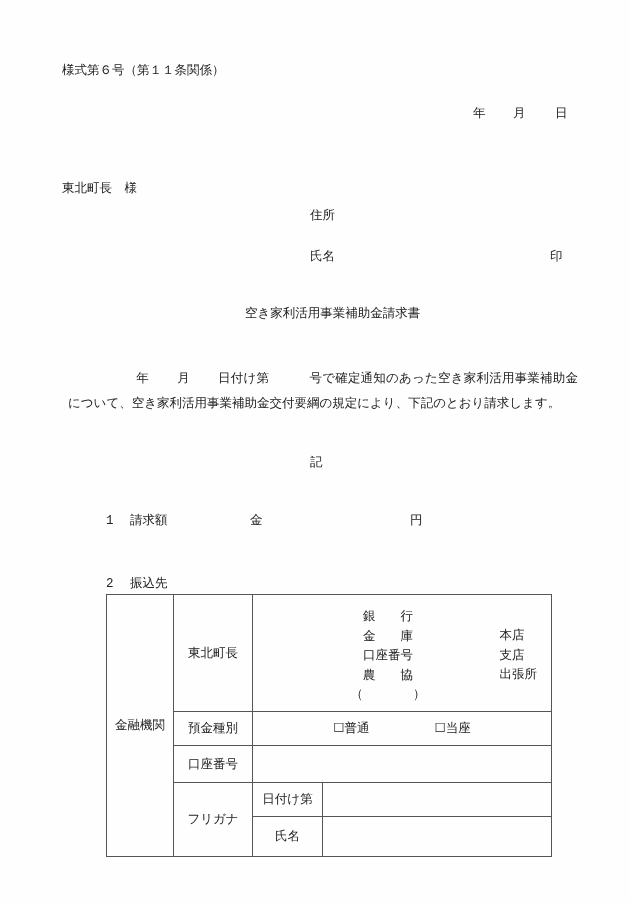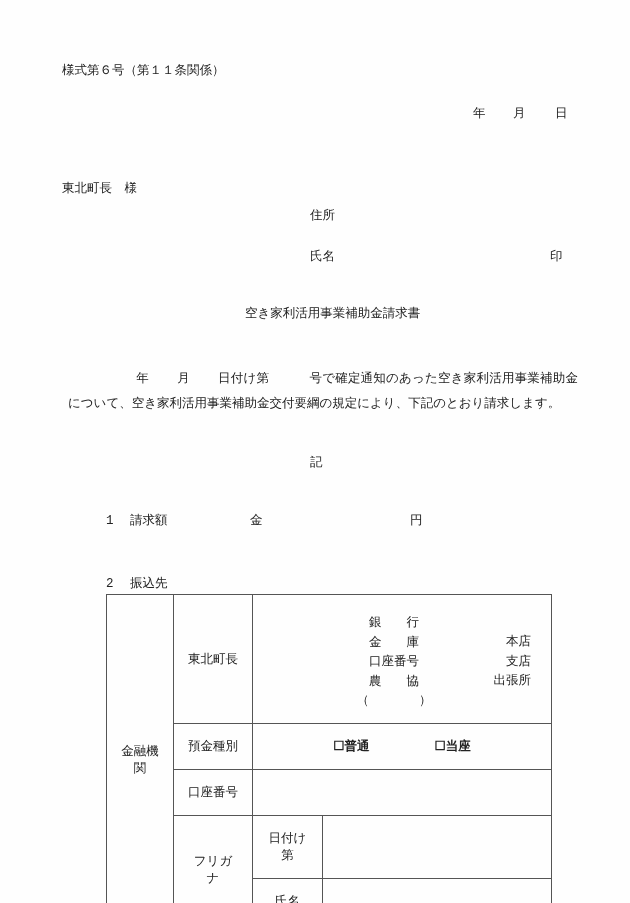--- a/index.html
+++ b/index.html
@@ -11,27 +11,27 @@
   .abs { position: absolute; white-space: nowrap; line-height: 16px; font-family: Liberation Mono, monospace; }
   .para {
     position: absolute; left: 62px; top: 366px; width: 510px;
     line-height: 24.5px; white-space: normal; text-align: justify; margin-left: 6px;
   }
   table.bank {
     position: absolute; left: 106px; top: 594px;
     border-collapse: collapse; width: 446px;
   }
   table.bank td {
-    border: 1px solid #555; padding: 14px; text-align: center; vertical-align: middle;
+    border: 1px solid #555; padding: 8px; text-align: center; vertical-align: middle;
     font-size: 12.5px;
   }
   .instblock { position: relative; height: 100px; }
   .instcol { position: absolute; left: 88px; top: 3px; width: 78px; text-align: center; line-height: 19.5px; }
-  .branchcol { position: absolute; right: 6px; top: 22px; text-align: right; line-height: 19.5px; }
-  .checks { display: flex; justify-content: center; gap: 65px; font-weight: bold; }
+  .branchcol { position: absolute; right: 6px; top: 22px; text-align: left; line-height: 19.5px; }
+  .checks { display: flex; justify-content: center; gap: 65px; }
 </style>
 </head>
 <body>
 
 <div class="abs" style="left:62px;top:63px;">様式第６号（第１１条関係）</div>
 
 <div class="abs" style="left:473px;top:106px;">年</div>
 <div class="abs" style="left:513px;top:106px;">月</div>
 <div class="abs" style="left:555px;top:106px;">日</div>
 

